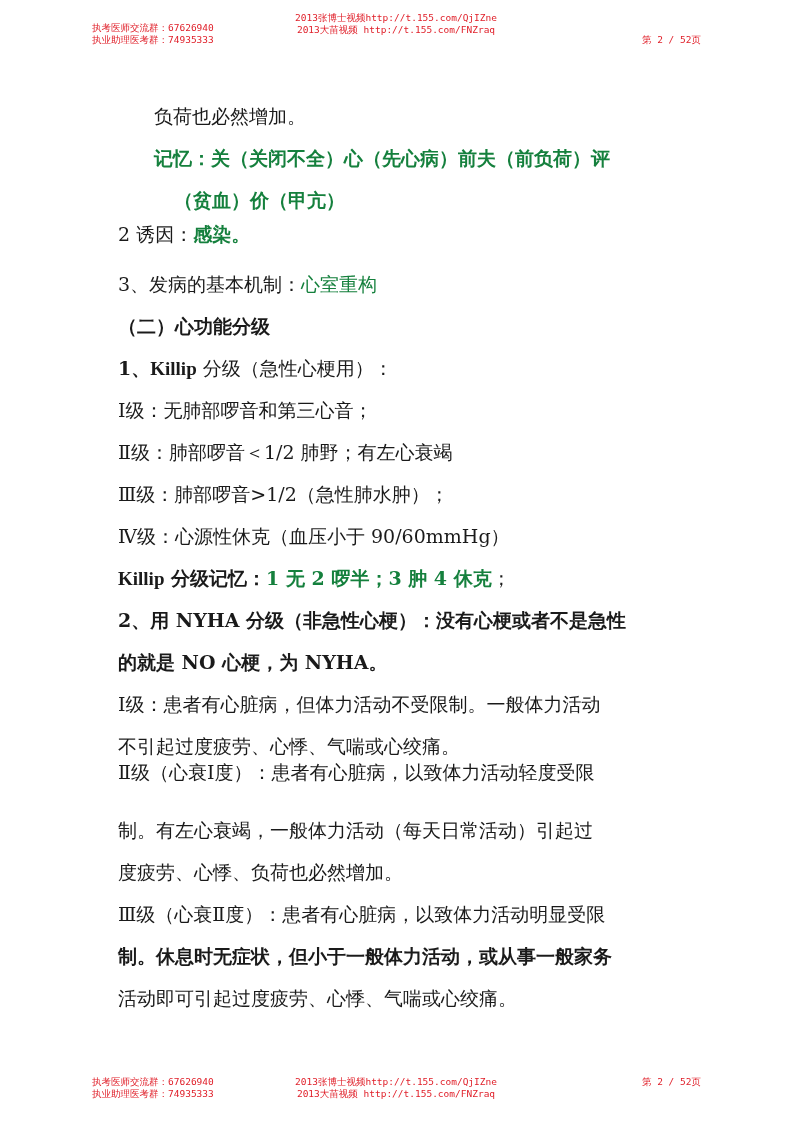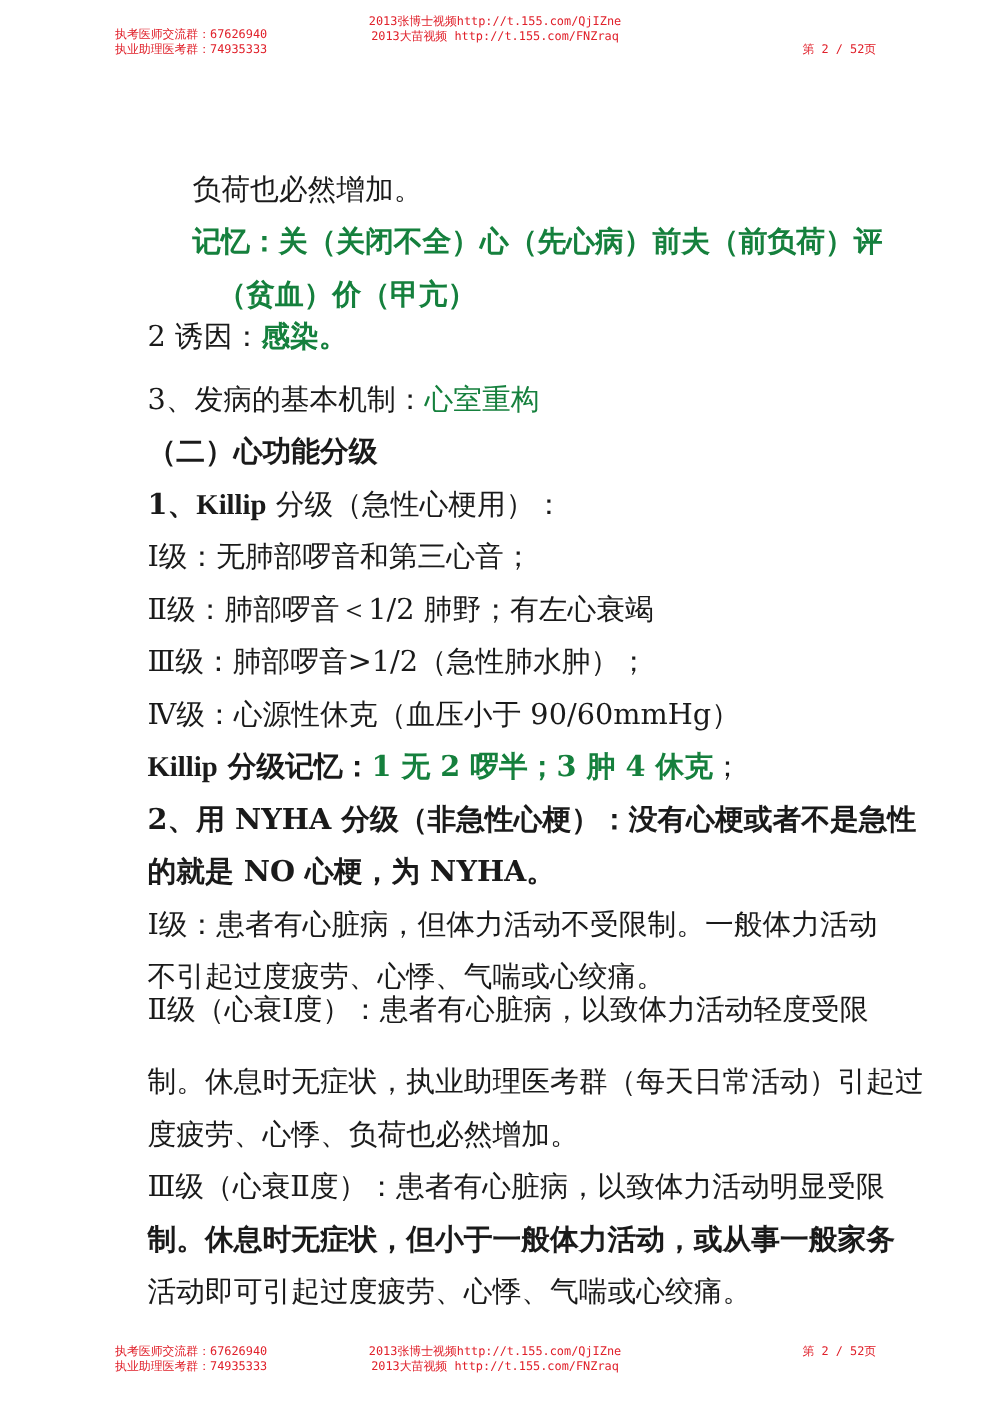--- a/index.html
+++ b/index.html
@@ -2,21 +2,21 @@
 <html><head>
   <meta charset="utf-8">
   <style>
     html, body { margin: 0; padding: 0; background: #ffffff; }
     body { width: 793px; height: 1122px; position: relative; overflow: hidden; font-family: "DejaVu Serif", "Liberation Serif", serif; color: #1a1a1a; }
     .hdr { position: absolute; font-family: "DejaVu Sans Mono", "Liberation Mono", monospace; font-size: 9.5px; color: #e0202a; line-height: 11.5px; white-space: nowrap; }
     .hdr-left { left: 92px; }
     .hdr-center { left: 286px; text-align: center; width: 220px; }
     .hdr-right { right: 92px; text-align: right; }
     .body { position: absolute; left: 118px; top: 0; width: 560px; }
-    .line { position: absolute; left: 0; font-size: 23px; white-space: nowrap; line-height: 24px; margin-top: 36px; }
+    .line { position: absolute; left: 0; font-size: 19px; white-space: nowrap; line-height: 24px; }
     .red { color: #15803d; }
     .b { font-weight: bold; }
     .lat { font-family: Liberation Serif, serif; }
   </style>
 </head>
 <body>
 
 <div>
   <div class="hdr hdr-left" style="top:22px;">
     <div>执考医师交流群：67626940</div>
@@ -48,21 +48,21 @@
   <div class="line" style="top:482px;">Ⅲ级：肺部啰音&gt;1/2（急性肺水肿）；</div>
   <div class="line" style="top:524px;">Ⅳ级：心源性休克（血压小于 90/60mmHg）</div>
   <div class="line" style="top:566px;">
     <span class="b lat">Killip</span><span class="b"> 分级记忆：</span><span class="red b">1 无 2 啰半；3 肿 4 休克</span><span>；</span>
   </div>
   <div class="line b" style="top:608px;">2、用 NYHA 分级（非急性心梗）：没有心梗或者不是急性</div>
   <div class="line b" style="top:650px;">的就是 NO 心梗，为 NYHA。</div>
   <div class="line" style="top:692px;">Ⅰ级：患者有心脏病，但体力活动不受限制。一般体力活动</div>
   <div class="line" style="top:734px;">不引起过度疲劳、心悸、气喘或心绞痛。</div>
   <div class="line" style="top:760px;">Ⅱ级（心衰Ⅰ度）：患者有心脏病，以致体力活动轻度受限</div>
-  <div class="line" style="top:818px;">制。休息时无症状，执业助理医考群（每天日常活动）引起过</div>
+  <div class="line" style="top:818px;">制。有左心衰竭，一般体力活动（每天日常活动）引起过</div>
   <div class="line" style="top:860px;">度疲劳、心悸、负荷也必然增加。</div>
   <div class="line" style="top:902px;">Ⅲ级（心衰Ⅱ度）：患者有心脏病，以致体力活动明显受限</div>
   <div class="line" style="top:944px;font-weight:bold;">制。休息时无症状，但小于一般体力活动，或从事一般家务</div>
   <div class="line" style="top:986px;">活动即可引起过度疲劳、心悸、气喘或心绞痛。</div>
 </div>
 
 <div>
   <div class="hdr hdr-left" style="top:1076px;">
     <div>执考医师交流群：67626940</div>
     <div>执业助理医考群：74935333</div>

